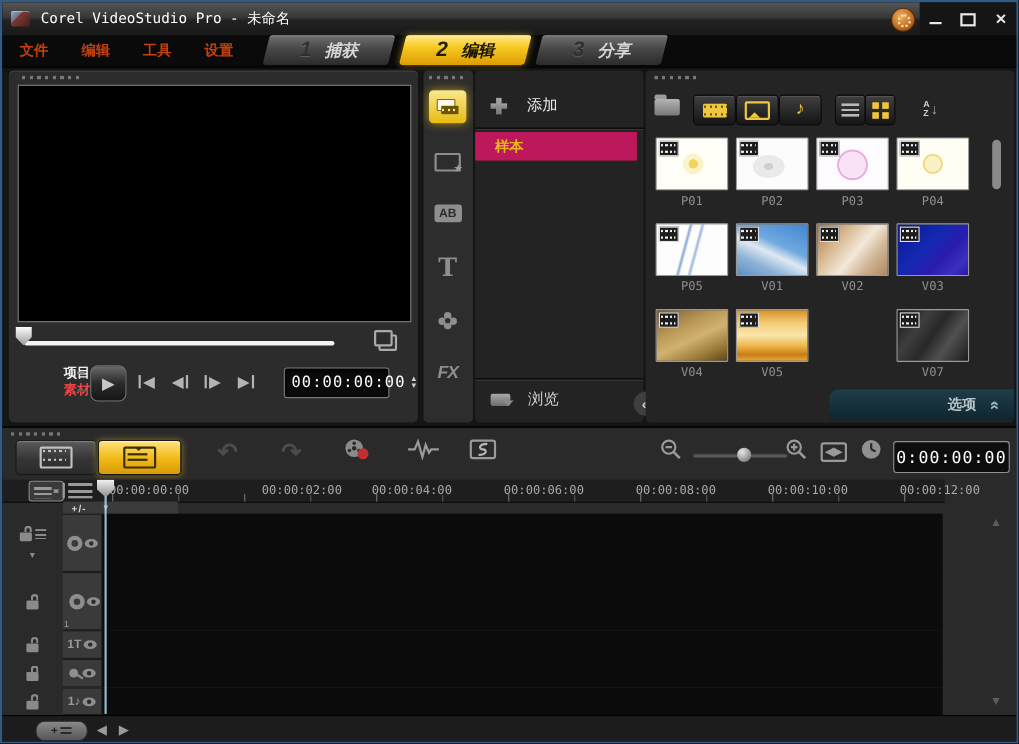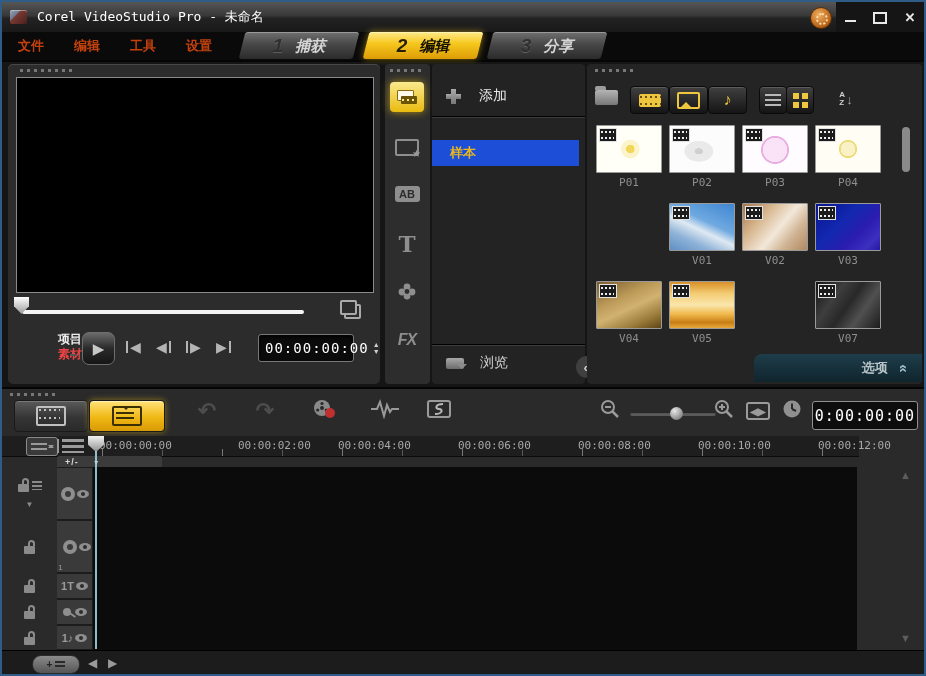--- a/index.html
+++ b/index.html
@@ -76,21 +76,21 @@
     display:flex;align-items:center;justify-content:center;letter-spacing:0;}
   .ic-T{font-family:"DejaVu Serif",serif;font-size:23px;font-weight:bold;color:#8e8e8e;line-height:20px;}
   .ic-fx{font-size:16px;font-weight:900;font-style:italic;color:#8e8e8e;letter-spacing:-1px;}
   
   .library{left:430px;top:62px;width:153px;height:320px;background:#232323;border-radius:4px;}
   .lib-add{position:absolute;left:0;top:12px;width:153px;height:40px;display:flex;align-items:center;border-bottom:1px solid #000;box-shadow:0 1px 0 #3d3d3d;}
   .plus-ic{position:relative;width:15px;height:15px;margin-left:14px;}
   .plus-ic::before{content:"";position:absolute;left:0;top:5px;width:15px;height:5px;background:linear-gradient(#aaa,#777);}
   .plus-ic::after{content:"";position:absolute;left:5px;top:0;width:5px;height:15px;background:linear-gradient(#aaa,#777);}
   .lib-add-label{color:#e8e8e8;font-size:14px;margin-left:18px;}
-  .lib-sample{position:absolute;left:0;top:56px;width:147px;height:26px;background:#1d4ed8;display:flex;align-items:center;margin-top:20px;}
+  .lib-sample{position:absolute;left:0;top:56px;width:147px;height:26px;background:#be185d;display:flex;align-items:center;}
   .lib-sample span{color:#e8b81e;font-size:13px;font-weight:bold;margin-left:18px;}
   .lib-browse{position:absolute;left:0;top:281px;width:153px;height:34px;display:flex;align-items:center;border-top:1px solid #3d3d3d;box-shadow:0 -1px 0 #000;}
   .browse-ic{position:relative;width:18px;height:11px;margin-left:14px;background:linear-gradient(#a8a8a8,#6c6c6c);border-radius:2px;}
   .browse-ic::after{content:"";position:absolute;right:-3px;bottom:-5px;border:5px solid transparent;border-top-color:#8c8c8c;}
   .lib-browse-label{color:#cfcfcf;font-size:14px;margin-left:16px;}
   .collapse-btn{position:absolute;left:574px;top:354px;width:22px;height:22px;background:#3f3f3f;border-radius:11px;
     display:flex;align-items:center;justify-content:center;color:#cfcfcf;font-size:13px;font-weight:bold;}
   
   .gallery{left:585px;top:62px;width:335px;height:320px;background:#242424;border-radius:4px;}
   .gtoolbar{position:absolute;left:0;top:20px;width:335px;height:30px;}
@@ -366,20 +366,26 @@
         </div>
       <div class="tlabel">P03</div>
     </div>
     <div class="thumb-cell" style="left:228px;top:61px;">
       <div class="thumb" style="background: radial-gradient(circle, rgba(235, 215, 90, 0.3) 0px, rgba(235, 215, 90, 0.3) 18%, rgba(230, 205, 70, 0.7) 19%, rgba(230, 205, 70, 0.7) 22%, transparent 24%), rgb(255, 253, 244);">
           <div class="film-badge"></div>
         </div>
       <div class="tlabel">P04</div>
     </div>
 
+    <div class="thumb-cell" style="left:9px;top:139px;">
+      <div class="thumb" style="background: linear-gradient(105deg, transparent 38%, rgba(60, 110, 190, 0.6) 41%, transparent 44%, transparent 52%, rgba(60, 110, 190, 0.5) 55%, transparent 58%), rgb(253, 253, 253);">
+          <div class="film-badge"></div>
+        </div>
+      <div class="tlabel">P05</div>
+    </div>
     <div class="thumb-cell" style="left:82px;top:139px;">
       <div class="thumb" style="background: linear-gradient(205deg, rgb(63, 134, 210) 0%, rgb(111, 169, 224) 40%, rgb(223, 233, 242) 55%, rgb(143, 179, 216) 75%, rgb(94, 143, 196) 100%);">
           <div class="film-badge"></div>
         </div>
       <div class="tlabel">V01</div>
     </div>
     <div class="thumb-cell" style="left:155px;top:139px;">
       <div class="thumb" style="background: linear-gradient(130deg, rgb(168, 118, 74) 0%, rgb(216, 184, 144) 30%, rgb(242, 232, 218) 55%, rgb(208, 180, 148) 75%, rgb(176, 136, 96) 100%);">
           <div class="film-badge"></div>
         </div>

